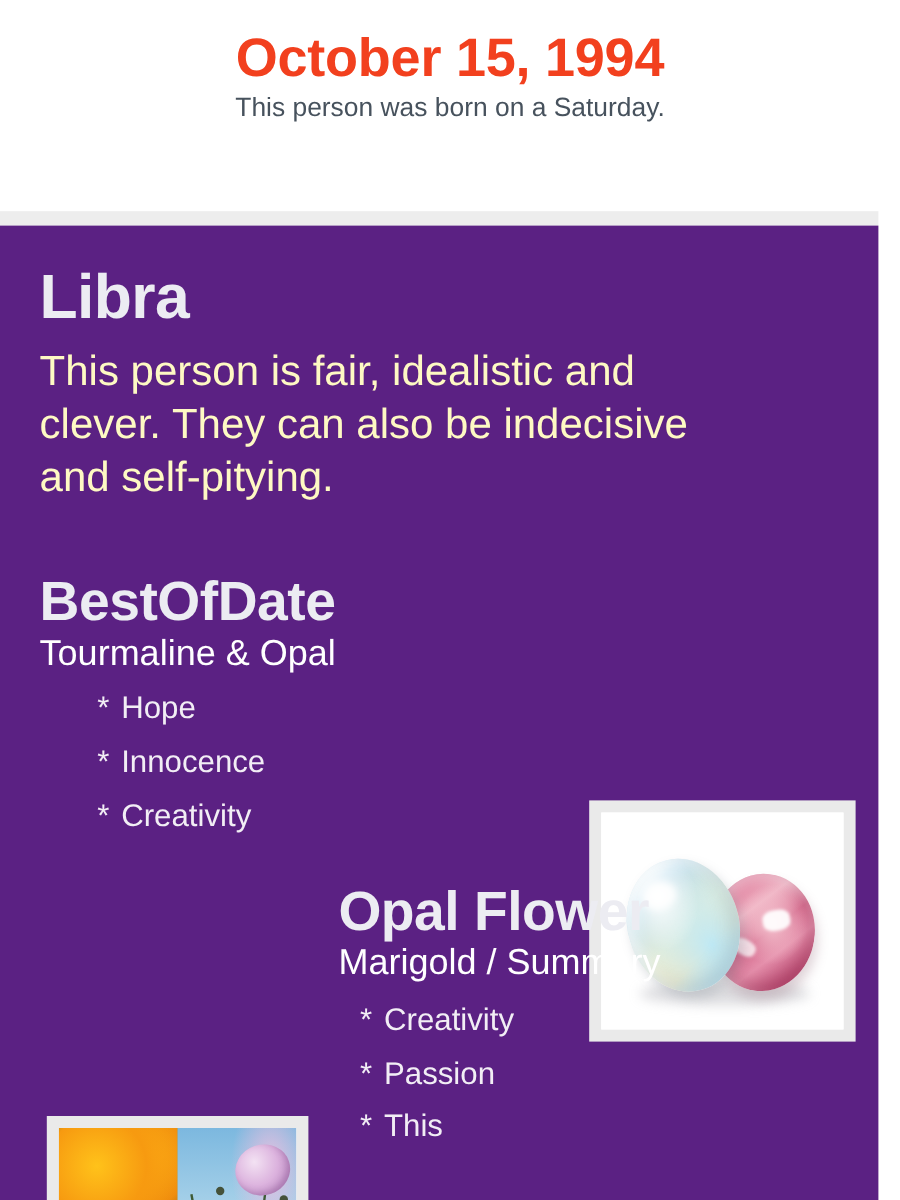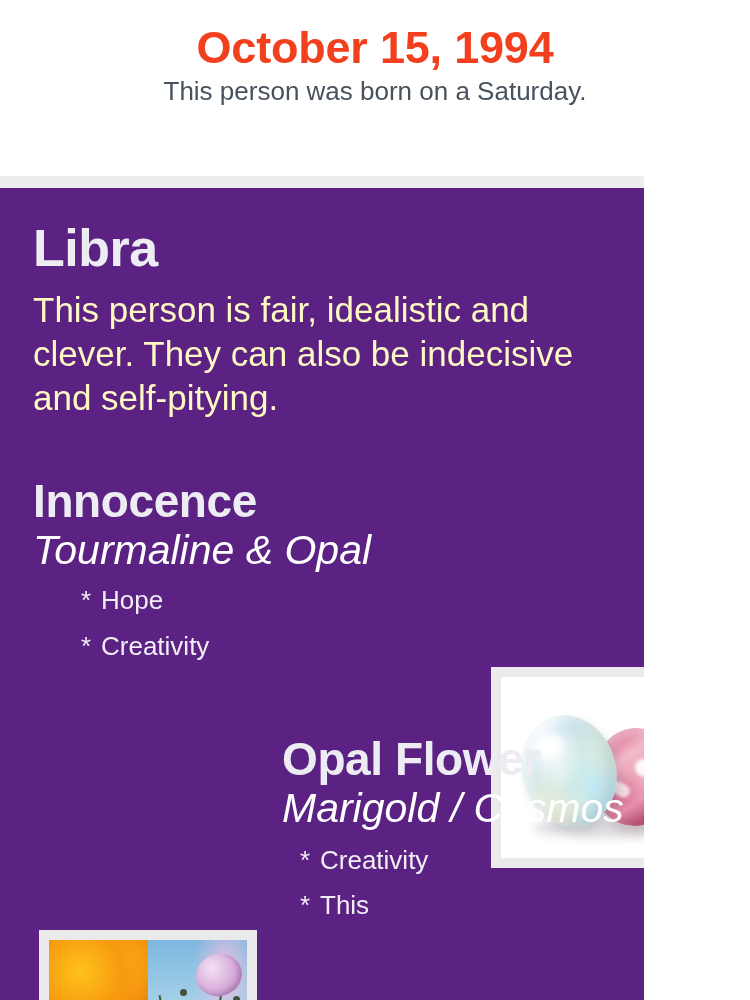--- a/index.html
+++ b/index.html
@@ -8,21 +8,21 @@
     padding: 0;
     background: #ffffff;
   }
   body {
     font-family: "Liberation Sans", sans-serif;
     -webkit-font-smoothing: antialiased;
   }
 
   .page {
     position: relative;
-    width: 644px;
+    width: 732px;
     height: 1000px;
     overflow: hidden;
     background: #ffffff;
   }
 
   
   .header {
     position: absolute;
     left: 0;
     top: 0;
@@ -45,21 +45,21 @@
     margin: 0;
     padding-top: 6px;
     font-size: 27px;
     font-weight: normal;
     line-height: 1.15;
     color: #1c1c1c;
   }
   .header-note {
     margin: 0;
     padding-top: 4px;
-    font-size: 26px;
+    font-size: 22px;
     font-weight: normal;
     line-height: 1.15;
     color: #47525d;
   }
 
   .divider {
     position: absolute;
     left: 0;
     top: 176px;
     width: 750px;
@@ -108,25 +108,24 @@
     margin: 0;
     font-size: 46px;
     font-weight: bold;
     line-height: 1.0;
     color: #ececf2;
     letter-spacing: -0.4px;
   }
   .sect-sub {
     margin: 0;
     padding-top: 5px;
-    font-size: 41px;
+    font-size: 30px;
     font-weight: normal;
     line-height: 1.06;
     color: #ffffff;
-    font-style: italic;
   }
   .sect-list {
     margin: 0;
     padding: 6px 0 0 0;
     list-style: none;
   }
   .sect-list li {
     font-size: 26px;
     font-weight: normal;
     line-height: 1.72;
@@ -352,24 +351,25 @@
   <div class="divider"></div>
 
   <div class="body-panel">
 
     <div class="zodiac">
       <div class="zodiac-name">Libra</div>
       <div class="zodiac-desc">This person is fair, idealistic and clever. They can also be indecisive and self-pitying.</div>
     </div>
 
     <div class="birthstone">
-      <div class="sect-title">Innocence</div>
+      <div class="sect-title">BestOfDate</div>
       <div class="sect-sub">Tourmaline &amp; Opal</div>
       <ul class="sect-list">
         <li><span class="bullet-star">*</span><span>Hope</span></li>
+        <li><span class="bullet-star">*</span><span>Innocence</span></li>
         <li><span class="bullet-star">*</span><span>Creativity</span></li>
       </ul>
     </div>
 
     <div class="photo-frame gem-frame">
       <div class="photo-inner">
         <div class="gem-scene">
           <div class="gem-shadow"></div>
           <div class="gem-tourmaline"></div>
           <div class="gem-opal"></div>
@@ -391,21 +391,22 @@
 
             <div class="petal p1"></div>
 
           </div>
         </div>
       </div>
     </div>
 
     <div class="birthflower">
       <div class="sect-title">Opal Flower</div>
-      <div class="sect-sub">Marigold / Cosmos</div>
+      <div class="sect-sub">Marigold / Summary</div>
       <ul class="sect-list">
         <li><span class="bullet-star">*</span><span>Creativity</span></li>
+        <li><span class="bullet-star">*</span><span>Passion</span></li>
         <li><span class="bullet-star">*</span><span>This</span></li>
       </ul>
     </div>
 
   </div>
 </div>
 
 </body></html>

